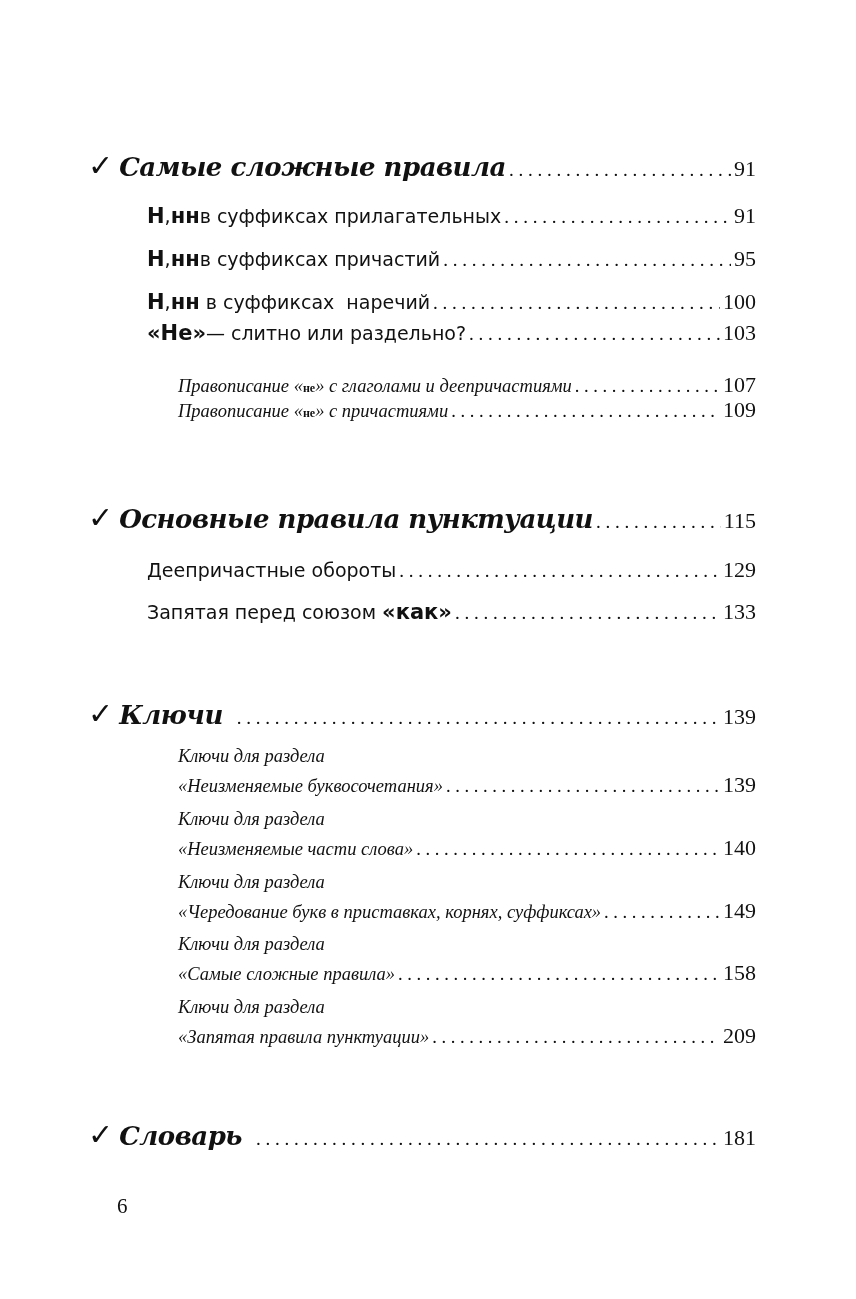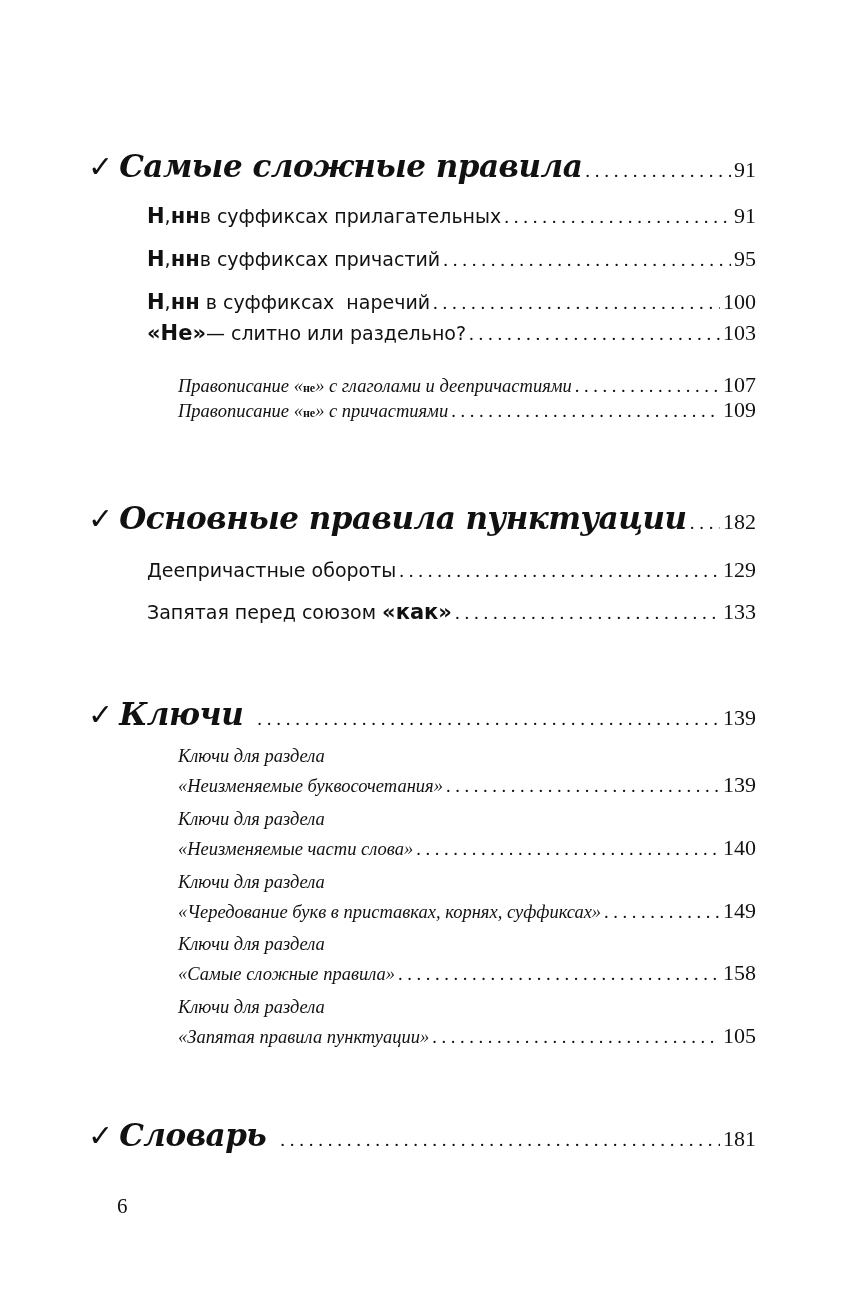--- a/index.html
+++ b/index.html
@@ -6,21 +6,21 @@
   body { width: 856px; height: 1299px; position: relative; overflow: hidden; color: #111; }
   .page { position: absolute; left: 0; top: 0; width: 856px; height: 1299px; }
   .row { position: absolute; display: flex; align-items: baseline; white-space: nowrap; }
   .fill { flex: 1; overflow: hidden; white-space: nowrap; margin: 0 3px; letter-spacing: 3px; }
   .fill::before { content: ". . . . . . . . . . . . . . . . . . . . . . . . . . . . . . . . . . . . . . . . . . . . . . . . . . . . . . . . . . . . . . . . . . . . . . . . . . . . . . . . . . . . . . . . . . . . . . . ."; letter-spacing: 0; }
   .num { font-family: "Liberation Serif", "DejaVu Serif", serif; font-size: 22px; }
 
   
   .sec { left: 88px; right: 100px; }
   .sec .check { font-family: "DejaVu Sans", sans-serif; font-size: 30px; font-weight: bold; margin-right: 6px; }
-  .sec .title { font-family: "DejaVu Serif", serif; font-style: italic; font-weight: bold; font-size: 31px; letter-spacing: -0.5px; text-align: right; }
+  .sec .title { font-family: "DejaVu Serif", serif; font-style: italic; font-weight: bold; font-size: 26px; letter-spacing: -0.5px; text-align: right; }
   .sec .fill { font-family: "Liberation Serif", serif; font-size: 19px; }
 
   
   .l2 { left: 147px; right: 100px; font-family: "DejaVu Sans", sans-serif; font-size: 19px; }
   .l2 .b { font-weight: bold; font-size: 21px; }
   .l2 .fill { font-family: "Liberation Serif", serif; }
 
   
   .l3 { left: 178px; right: 100px; font-family: "Liberation Serif", serif; font-style: italic; font-size: 18.5px; }
   .l3 .nb { font-family: Liberation Serif, serif; font-weight: bold; font-style: normal; font-size: 12px; }
@@ -89,21 +89,21 @@
       <span class="nb">не</span>
       <span>» с причастиями</span>
     <span class="fill"></span>
     <span class="num">109</span>
   </div>
 
   <div class="row sec" style="top:500px;">
     <span class="check">✓</span>
     <span class="title">Основные правила пунктуации</span>
     <span class="fill"></span>
-    <span class="num">182</span>
+    <span class="num">115</span>
   </div>
 
   <div class="row l2" style="top:557px;">
     <span>Деепричастные обороты</span>
     <span class="fill"></span>
     <span class="num">129</span>
   </div>
 
   <div class="row l2" style="top:599px;">
     <span style="white-space:pre;">Запятая перед союзом </span>
@@ -144,21 +144,21 @@
   <div class="row l3" style="top:960px;">
     <span>«Самые сложные правила»</span>
     <span class="fill"></span>
     <span class="num">158</span>
   </div>
 
   <div class="l3line" style="top:997px;">Ключи для раздела</div>
   <div class="row l3" style="top:1023px;">
     <span>«Запятая правила пунктуации»</span>
     <span class="fill"></span>
-    <span class="num">105</span>
+    <span class="num">209</span>
   </div>
 
   <div class="row sec" style="top:1117px;">
     <span class="check">✓</span>
     <span class="title">Словарь</span>
     <span class="fill" style="margin-left:14px;"></span>
     <span class="num">181</span>
   </div>
 
   <div class="folio">6</div>

